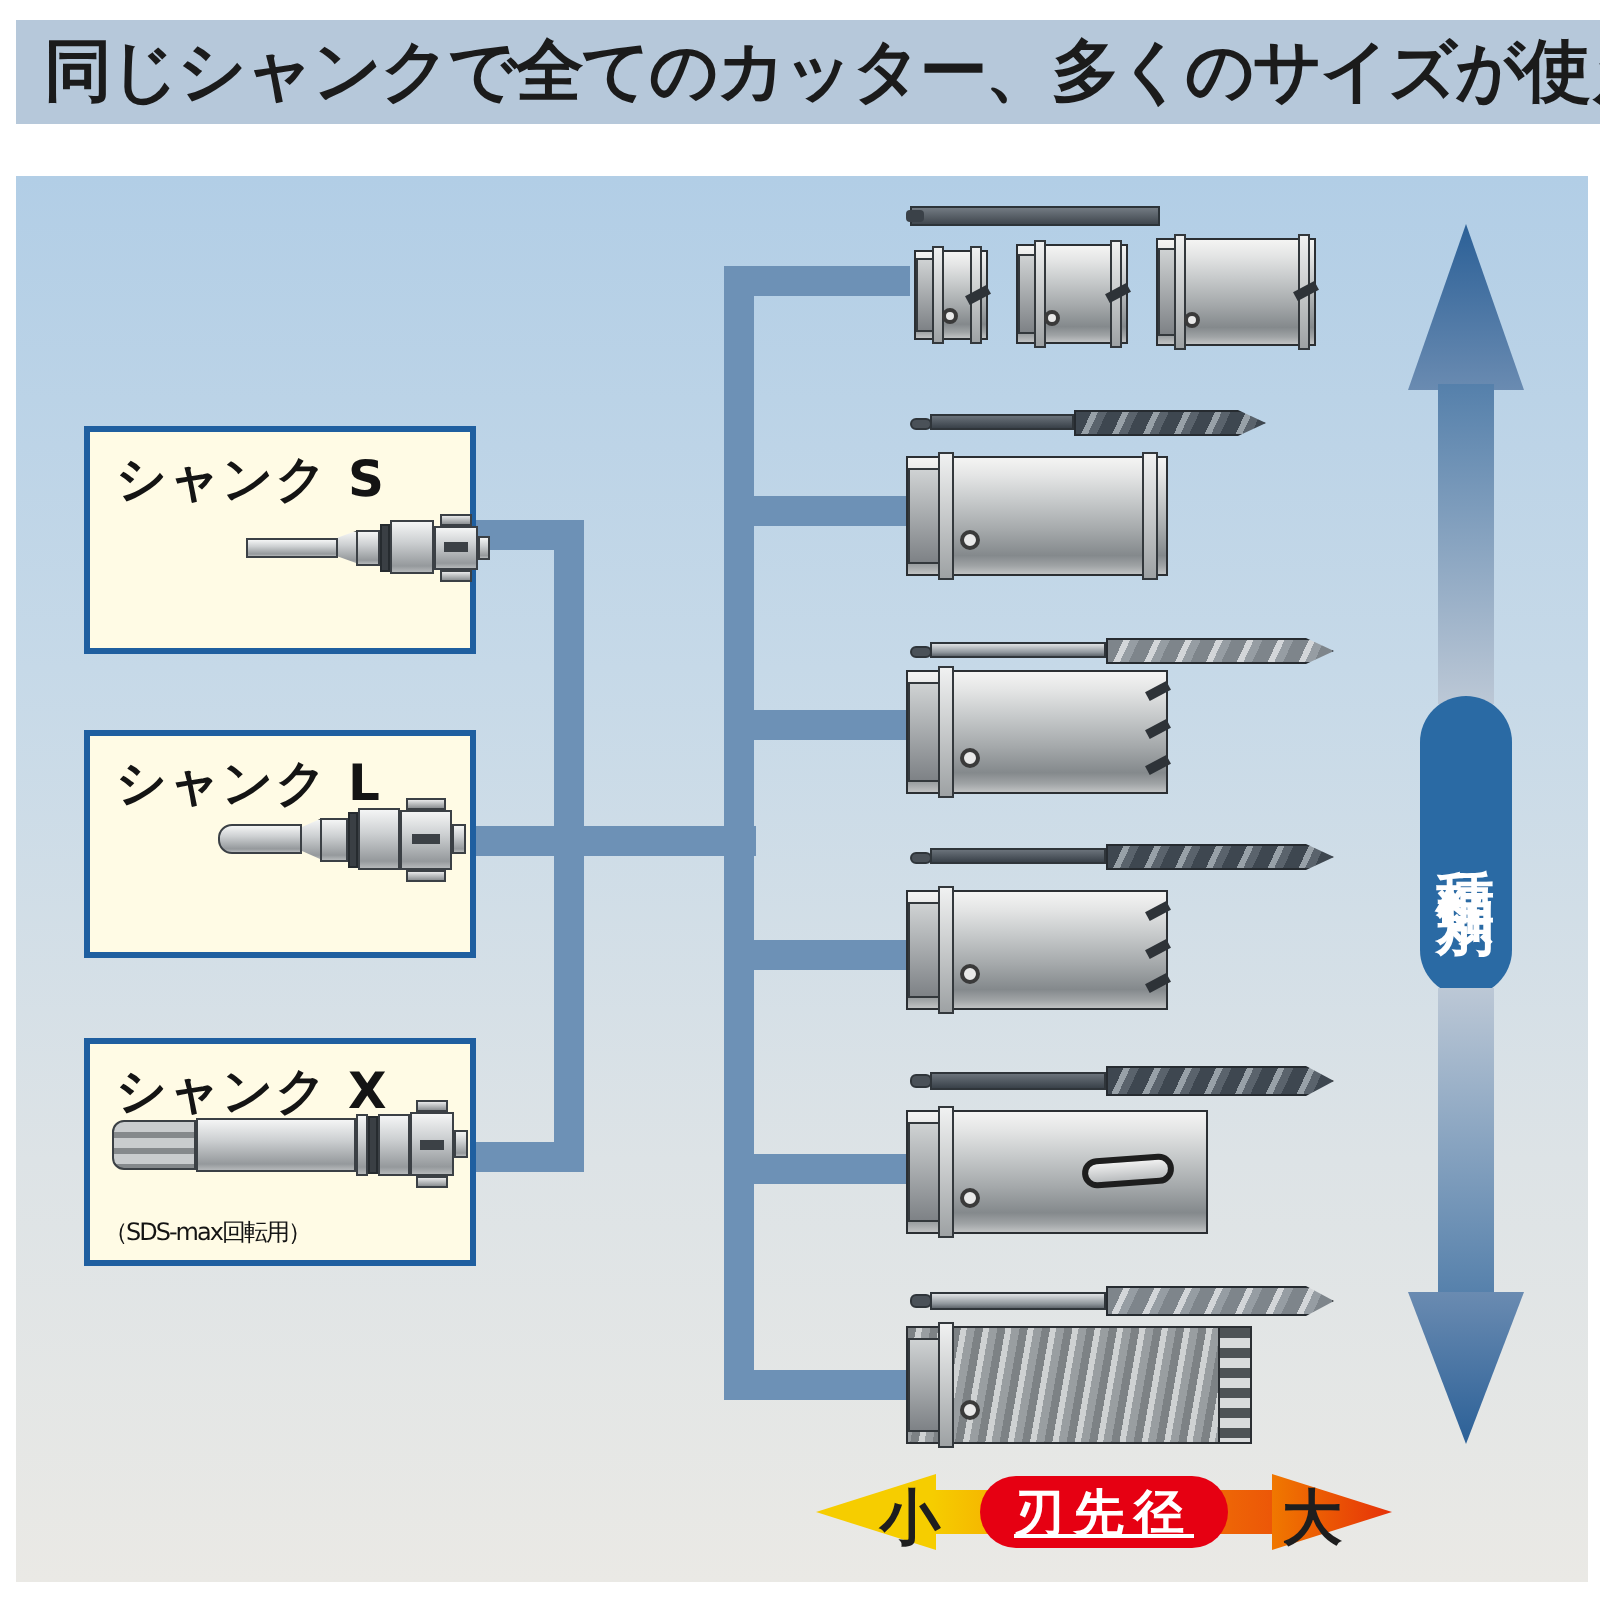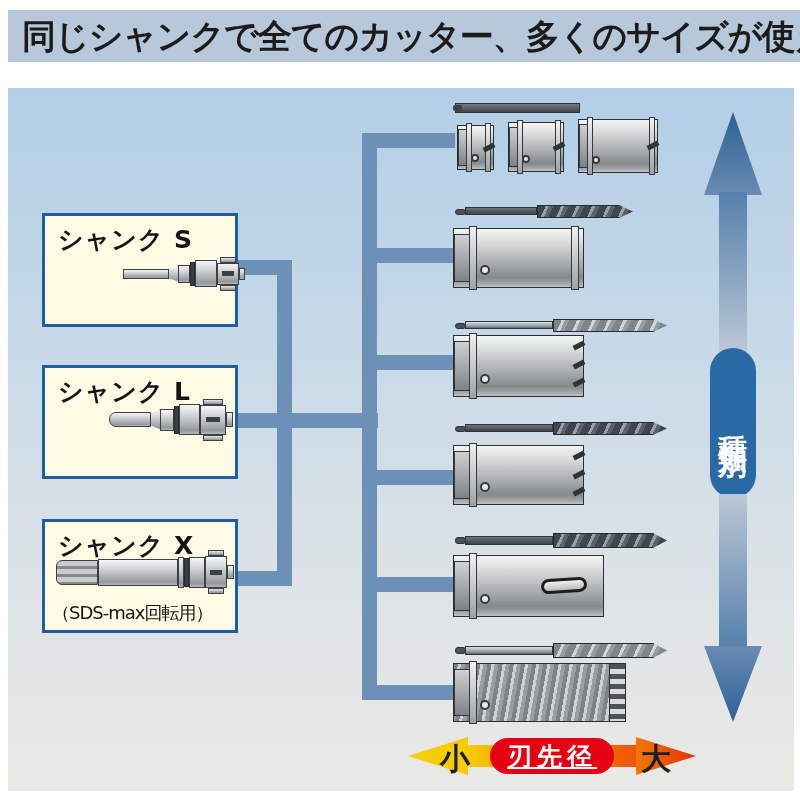--- a/index.html
+++ b/index.html
@@ -25,21 +25,21 @@
   }
   .abs{position:absolute;}
   
   .line{position:absolute;background:#6d91b6;}
   
   .sbox{
     position:absolute;left:34px;width:196px;height:114px;
     background:#fffbe5;border:3px solid #1f5fa0;box-sizing:border-box;
   }
   .sbox .lbl{position:absolute;left:13px;top:7px;font-size:25px;font-weight:bold;color:#141414;letter-spacing:1px;}
-  .sbox .note{position:absolute;left:7px;bottom:5px;font-size:18px;color:#141414;letter-spacing:-1px;}
+  .sbox .note{position:absolute;left:7px;bottom:5px;font-size:12px;color:#141414;letter-spacing:-1px;}
   
   .shank{position:absolute;display:flex;align-items:center;}
   .mp{
     background:linear-gradient(180deg,#f4f5f5,#cdd0d2 40%,#95999c 88%,#b5b8ba);
     border:1px solid #3b4045;box-sizing:border-box;flex:0 0 auto;
   }
   .ringd{background:#3a3f44;border:1px solid #262b2f;}
   .cone{clip-path:polygon(0 20%,100% 0,100% 100%,0 80%);border:none;outline:1px solid #3b4045;}
   .flhead{position:relative;display:flex;align-items:center;justify-content:center;}
   .flhead::before,.flhead::after{

